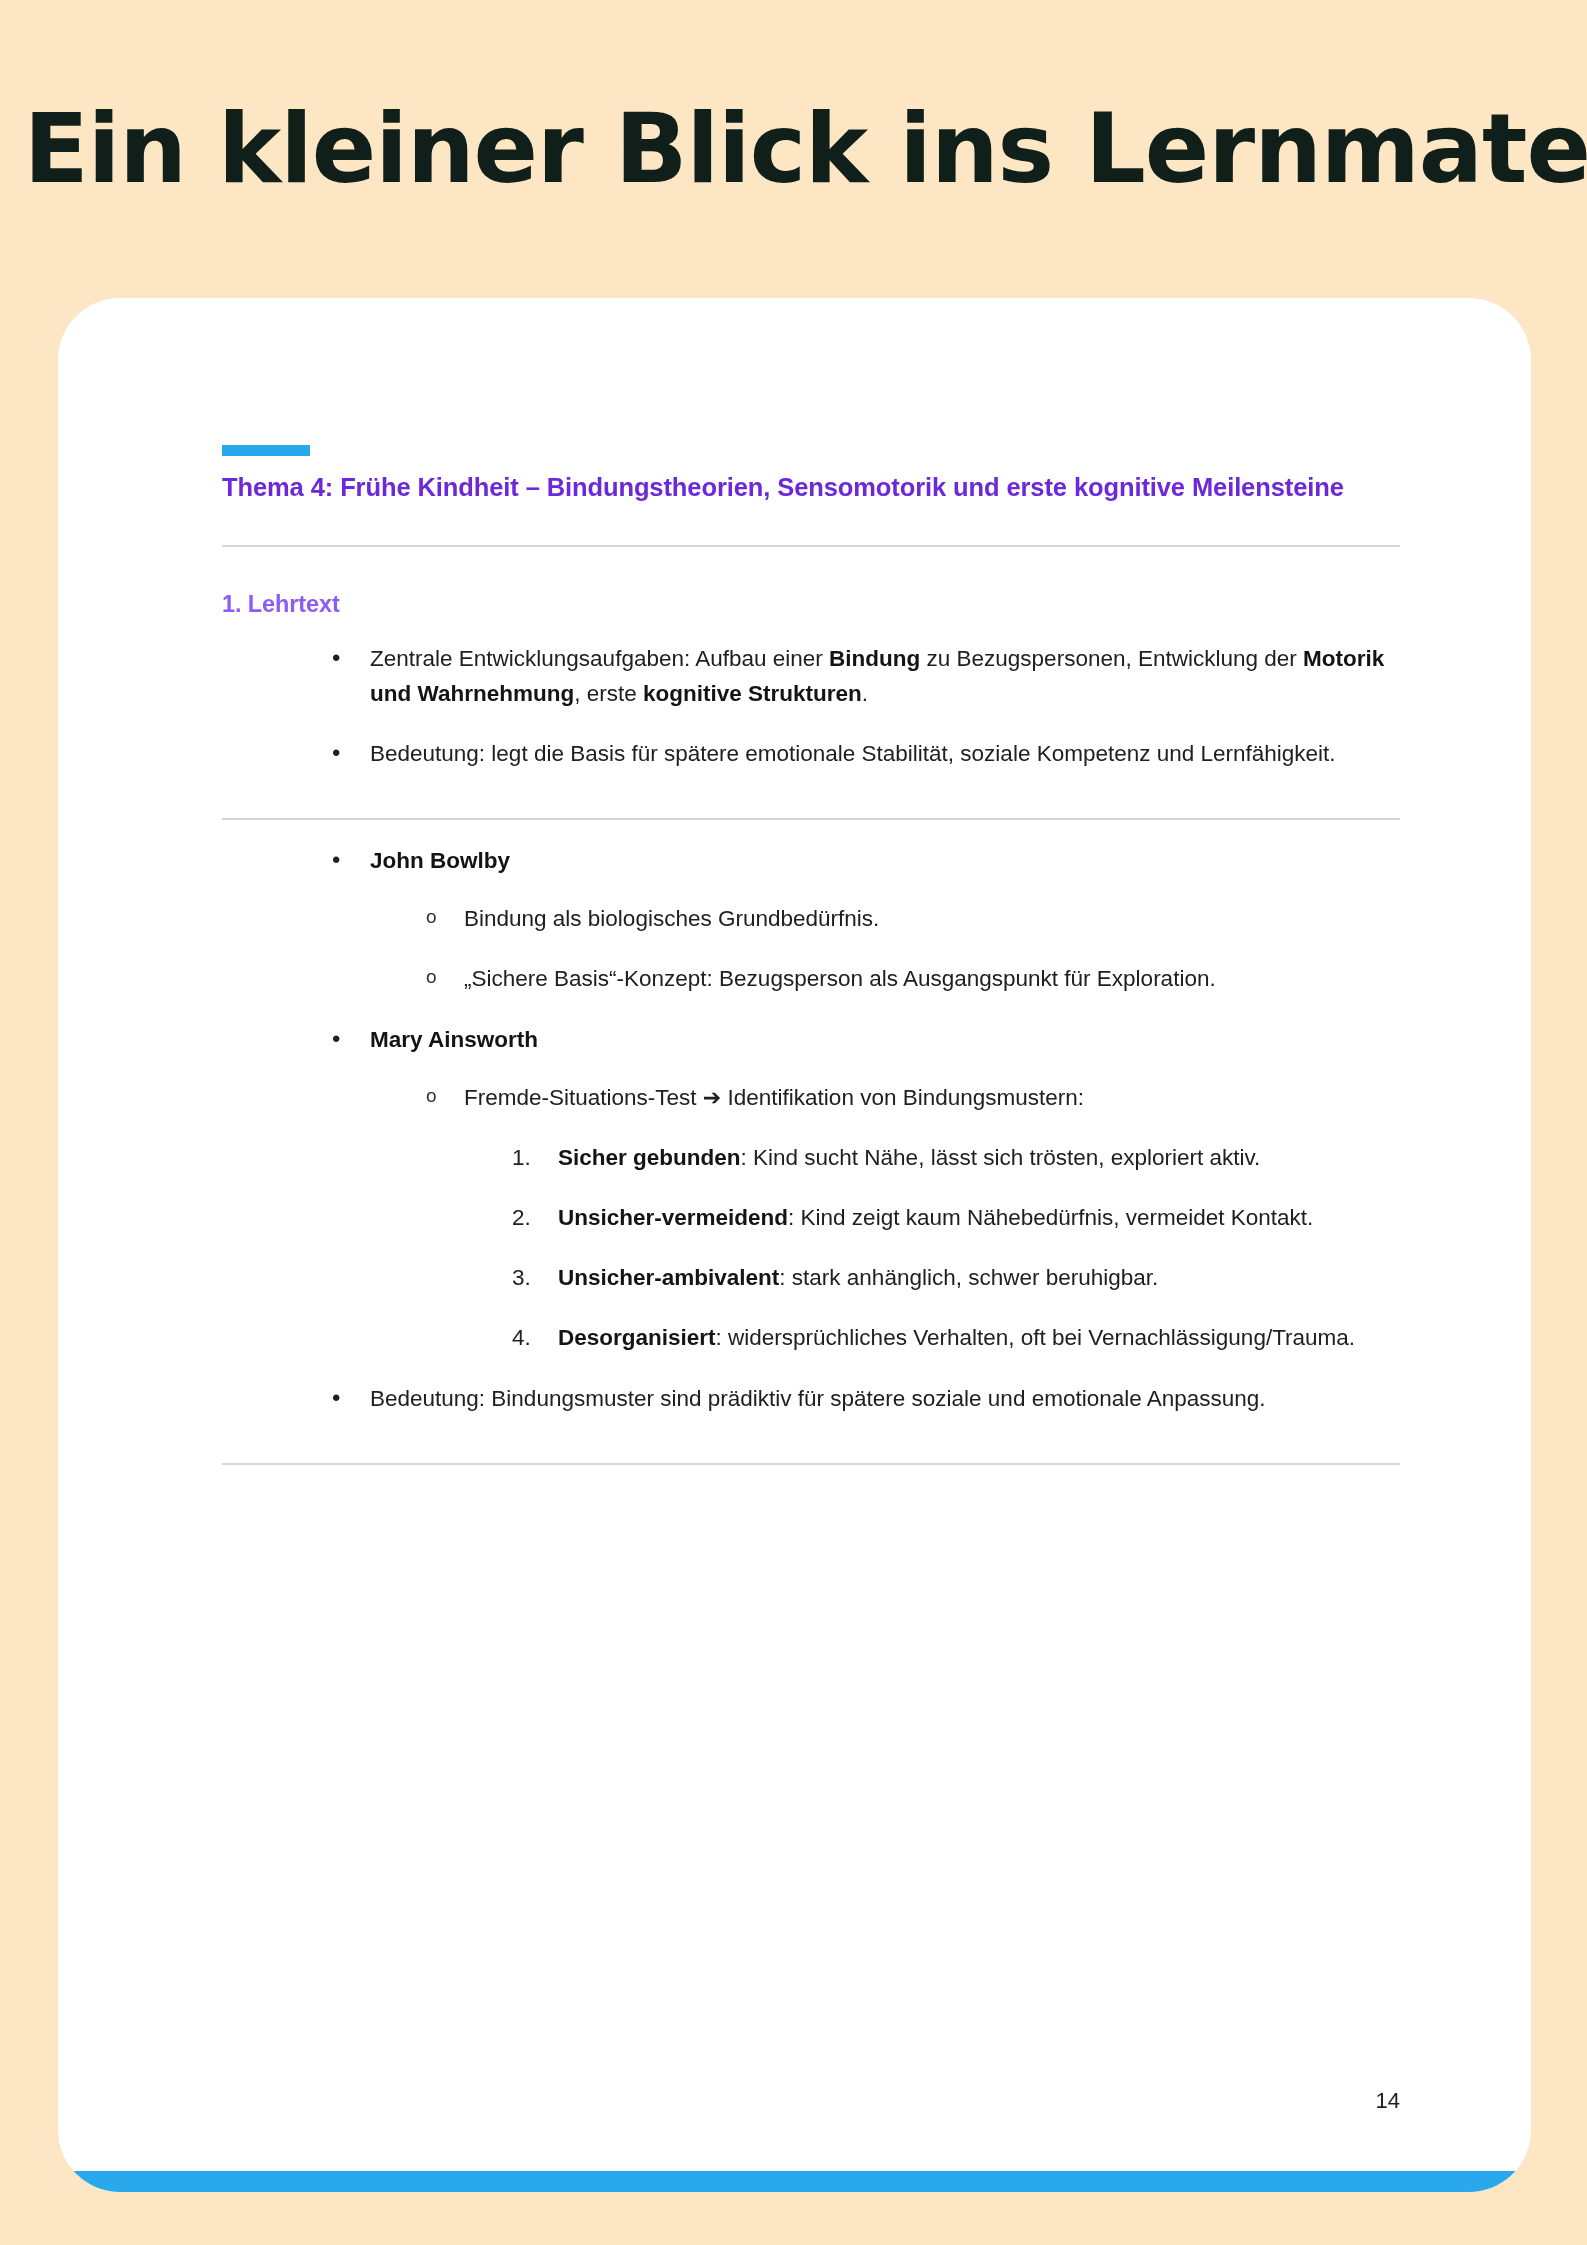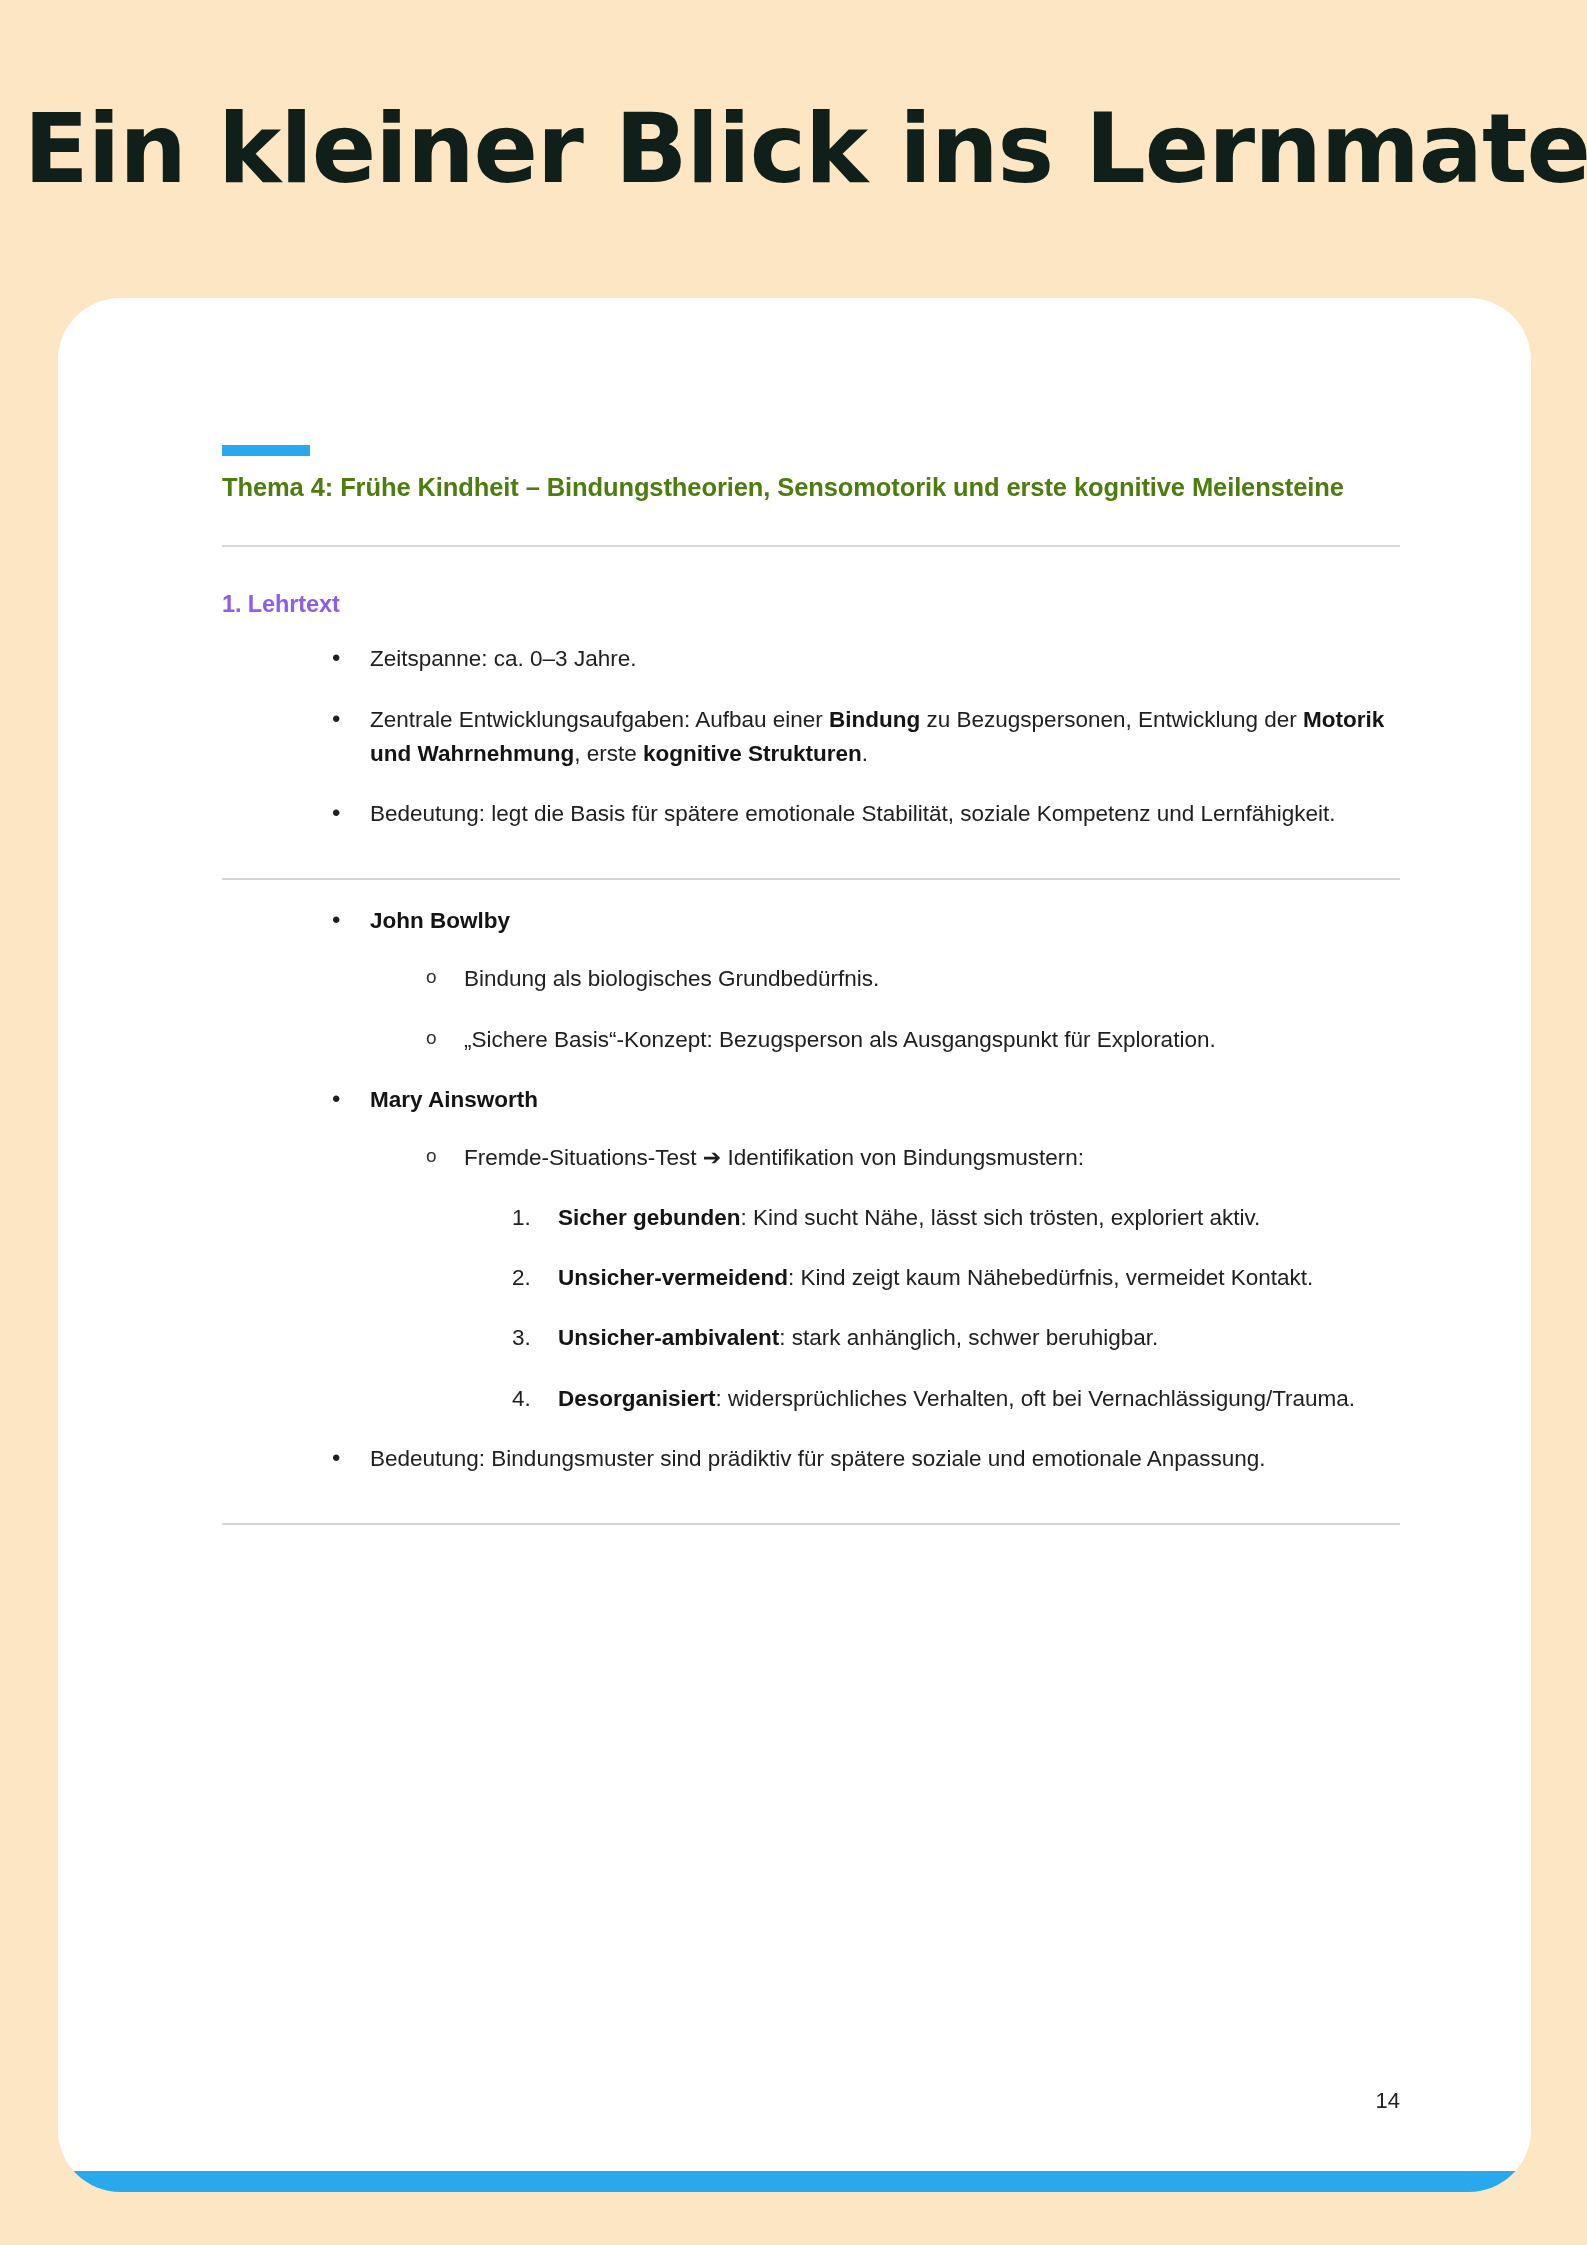--- a/index.html
+++ b/index.html
@@ -75,21 +75,21 @@
     width: 88px;
     height: 11px;
     background: #29a9eb;
     margin-bottom: 14px;
   }
 
   .doc-title {
     font-size: 25.5px;
     font-weight: bold;
     line-height: 1.35;
-    color: #4d7c0f;
+    color: #6d28d9;
     letter-spacing: -0.1px;
     margin: 0;
   }
 
   .divider {
     height: 2px;
     background: #d6d6d6;
     margin: 0;
     width: 1178px;
   }
@@ -213,23 +213,20 @@
     <div class="accent-bar"></div>
 
     <h1 class="doc-title">Thema 4: Frühe Kindheit – Bindungstheorien, Sensomotorik und erste kognitive Meilensteine</h1>
 
     <div class="divider d1"></div>
 
     <h2 class="h-section">1. Lehrtext</h2>
 
 
     <ul class="lvl1">
-      <li>
-        <span>Zeitspanne: ca. 0–3 Jahre.</span>
-      </li>
       <li>
         <span>Zentrale Entwicklungsaufgaben: Aufbau einer </span><b>Bindung</b><span> zu Bezugspersonen, Entwicklung der </span><b>Motorik und Wahrnehmung</b><span>, erste </span><b>kognitive Strukturen</b><span>.</span>
       </li>
       <li>
         <span>Bedeutung: legt die Basis für spätere emotionale Stabilität, soziale Kompetenz und Lernfähigkeit.</span>
       </li>
     </ul>
 
     <div class="divider d2"></div>
 

